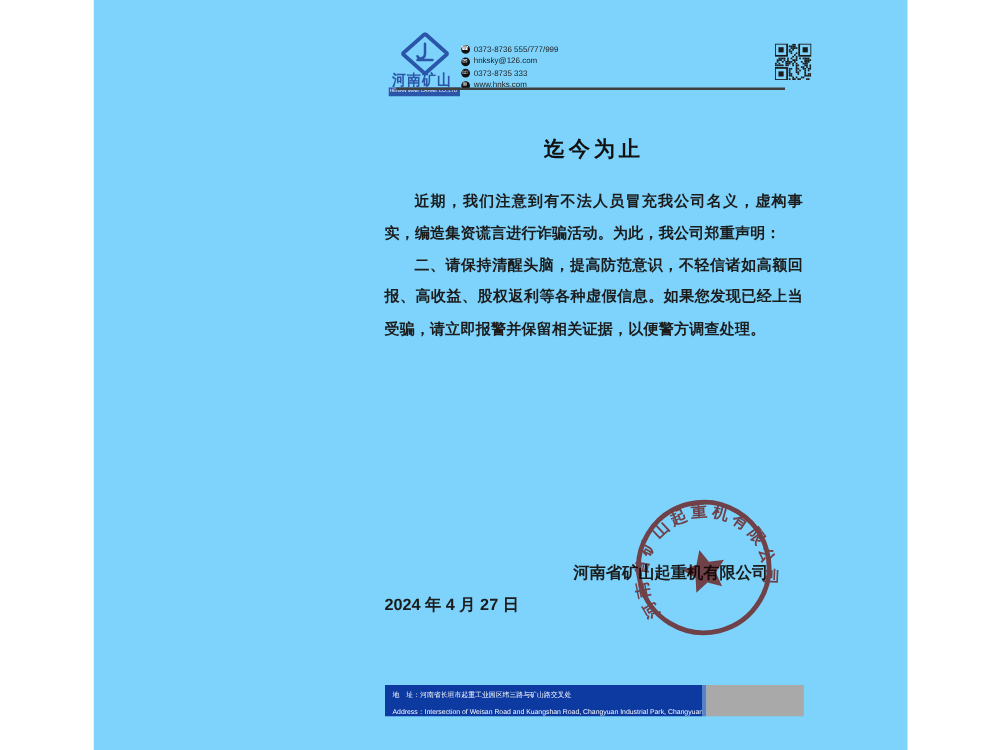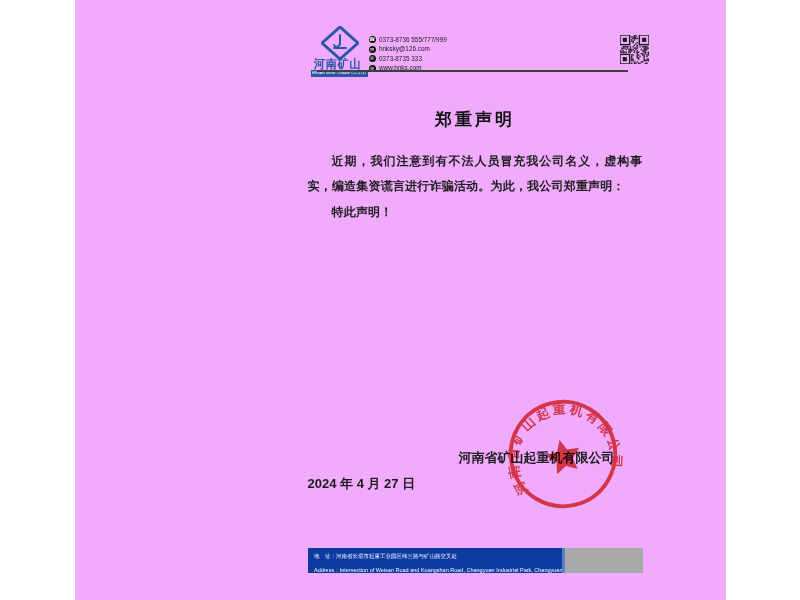--- a/index.html
+++ b/index.html
@@ -1,17 +1,17 @@
 <!DOCTYPE html>
 <html><head>
 <meta charset="utf-8">
 <style>
   html,body{margin:0;padding:0;background:#ffffff;}
   *{box-sizing:border-box;font-family:"Liberation Sans","DejaVu Sans",sans-serif;}
-  #stage{position:relative;width:651px;height:600px;background:#f0abfc;overflow:hidden;margin:0 auto;}
+  #stage{position:relative;width:651px;height:600px;background:#7dd3fc;overflow:hidden;margin:0 auto;}
 
   
   .logo-diamond{position:absolute;left:246px;top:26px;width:38px;height:34px;}
   .brand-text{position:absolute;left:235px;top:56px;width:60px;text-align:center;
     color:#2a55a8;font-weight:bold;font-size:12px;letter-spacing:1px;transform:scaleX(.92);transform-origin:left top;}
   .brand-bar{position:absolute;left:236px;top:70px;width:57px;height:7px;background:#2a55a8;overflow:hidden;}
   .brand-bar span{display:block;color:#fff;font-size:10px;white-space:nowrap;transform:scale(.38);transform-origin:left top;padding:1px 0 0 2px;}
 
   .contacts{position:absolute;left:294px;top:35px;}
   .contact-row{display:flex;align-items:center;height:9.5px;}
@@ -206,25 +206,25 @@
         <rect x="24.86" y="27.62" width="1.38" height="1.38" fill="#1a1a1a"></rect>
         <rect x="26.24" y="27.62" width="1.38" height="1.38" fill="#1a1a1a"></rect>
         <rect x="0" y="0" width="9.666666666666666" height="9.666666666666666" fill="none" stroke="#1a1a1a" stroke-width="1.380952380952381"></rect>
         <rect x="2.761904761904762" y="2.761904761904762" width="4.142857142857142" height="4.142857142857142" fill="#1a1a1a"></rect>
         <rect x="19.333333333333332" y="0" width="9.666666666666666" height="9.666666666666666" fill="none" stroke="#1a1a1a" stroke-width="1.380952380952381"></rect>
         <rect x="22.095238095238095" y="2.761904761904762" width="4.142857142857142" height="4.142857142857142" fill="#1a1a1a"></rect>
         <rect x="0" y="19.333333333333332" width="9.666666666666666" height="9.666666666666666" fill="none" stroke="#1a1a1a" stroke-width="1.380952380952381"></rect>
         <rect x="2.761904761904762" y="22.095238095238095" width="4.142857142857142" height="4.142857142857142" fill="#1a1a1a"></rect>
       </svg></div>
 
-  <div class="doc-title">郑重声明</div>
+  <div class="doc-title">迄今为止</div>
 
   <div class="doc-body">
     <p>近期，我们注意到有不法人员冒充我公司名义，虚构事实，编造集资谎言进行诈骗活动。为此，我公司郑重声明：</p>
-    <p>特此声明！</p>
+    <p>二、请保持清醒头脑，提高防范意识，不轻信诸如高额回报、高收益、股权返利等各种虚假信息。如果您发现已经上当受骗，请立即报警并保留相关证据，以便警方调查处理。</p>
   </div>
 
   <div class="sig-company">河南省矿山起重机有限公司</div>
   <div class="sig-date">2024 年 4 月 27 日</div>
 
   <div class="seal">
     <svg viewBox="0 0 120 120" width="116" height="116">
       <circle cx="60" cy="60" r="54" fill="none" stroke="#dd2f2a" stroke-width="4"></circle>
       <polygon points="60,45 65.3,56.4 77.8,57.9 68.6,66.5 71,78.8 60,72.7 49,78.8 51.4,66.5 42.2,57.9 54.7,56.4" fill="#dd2f2a"></polygon>
       <defs>

